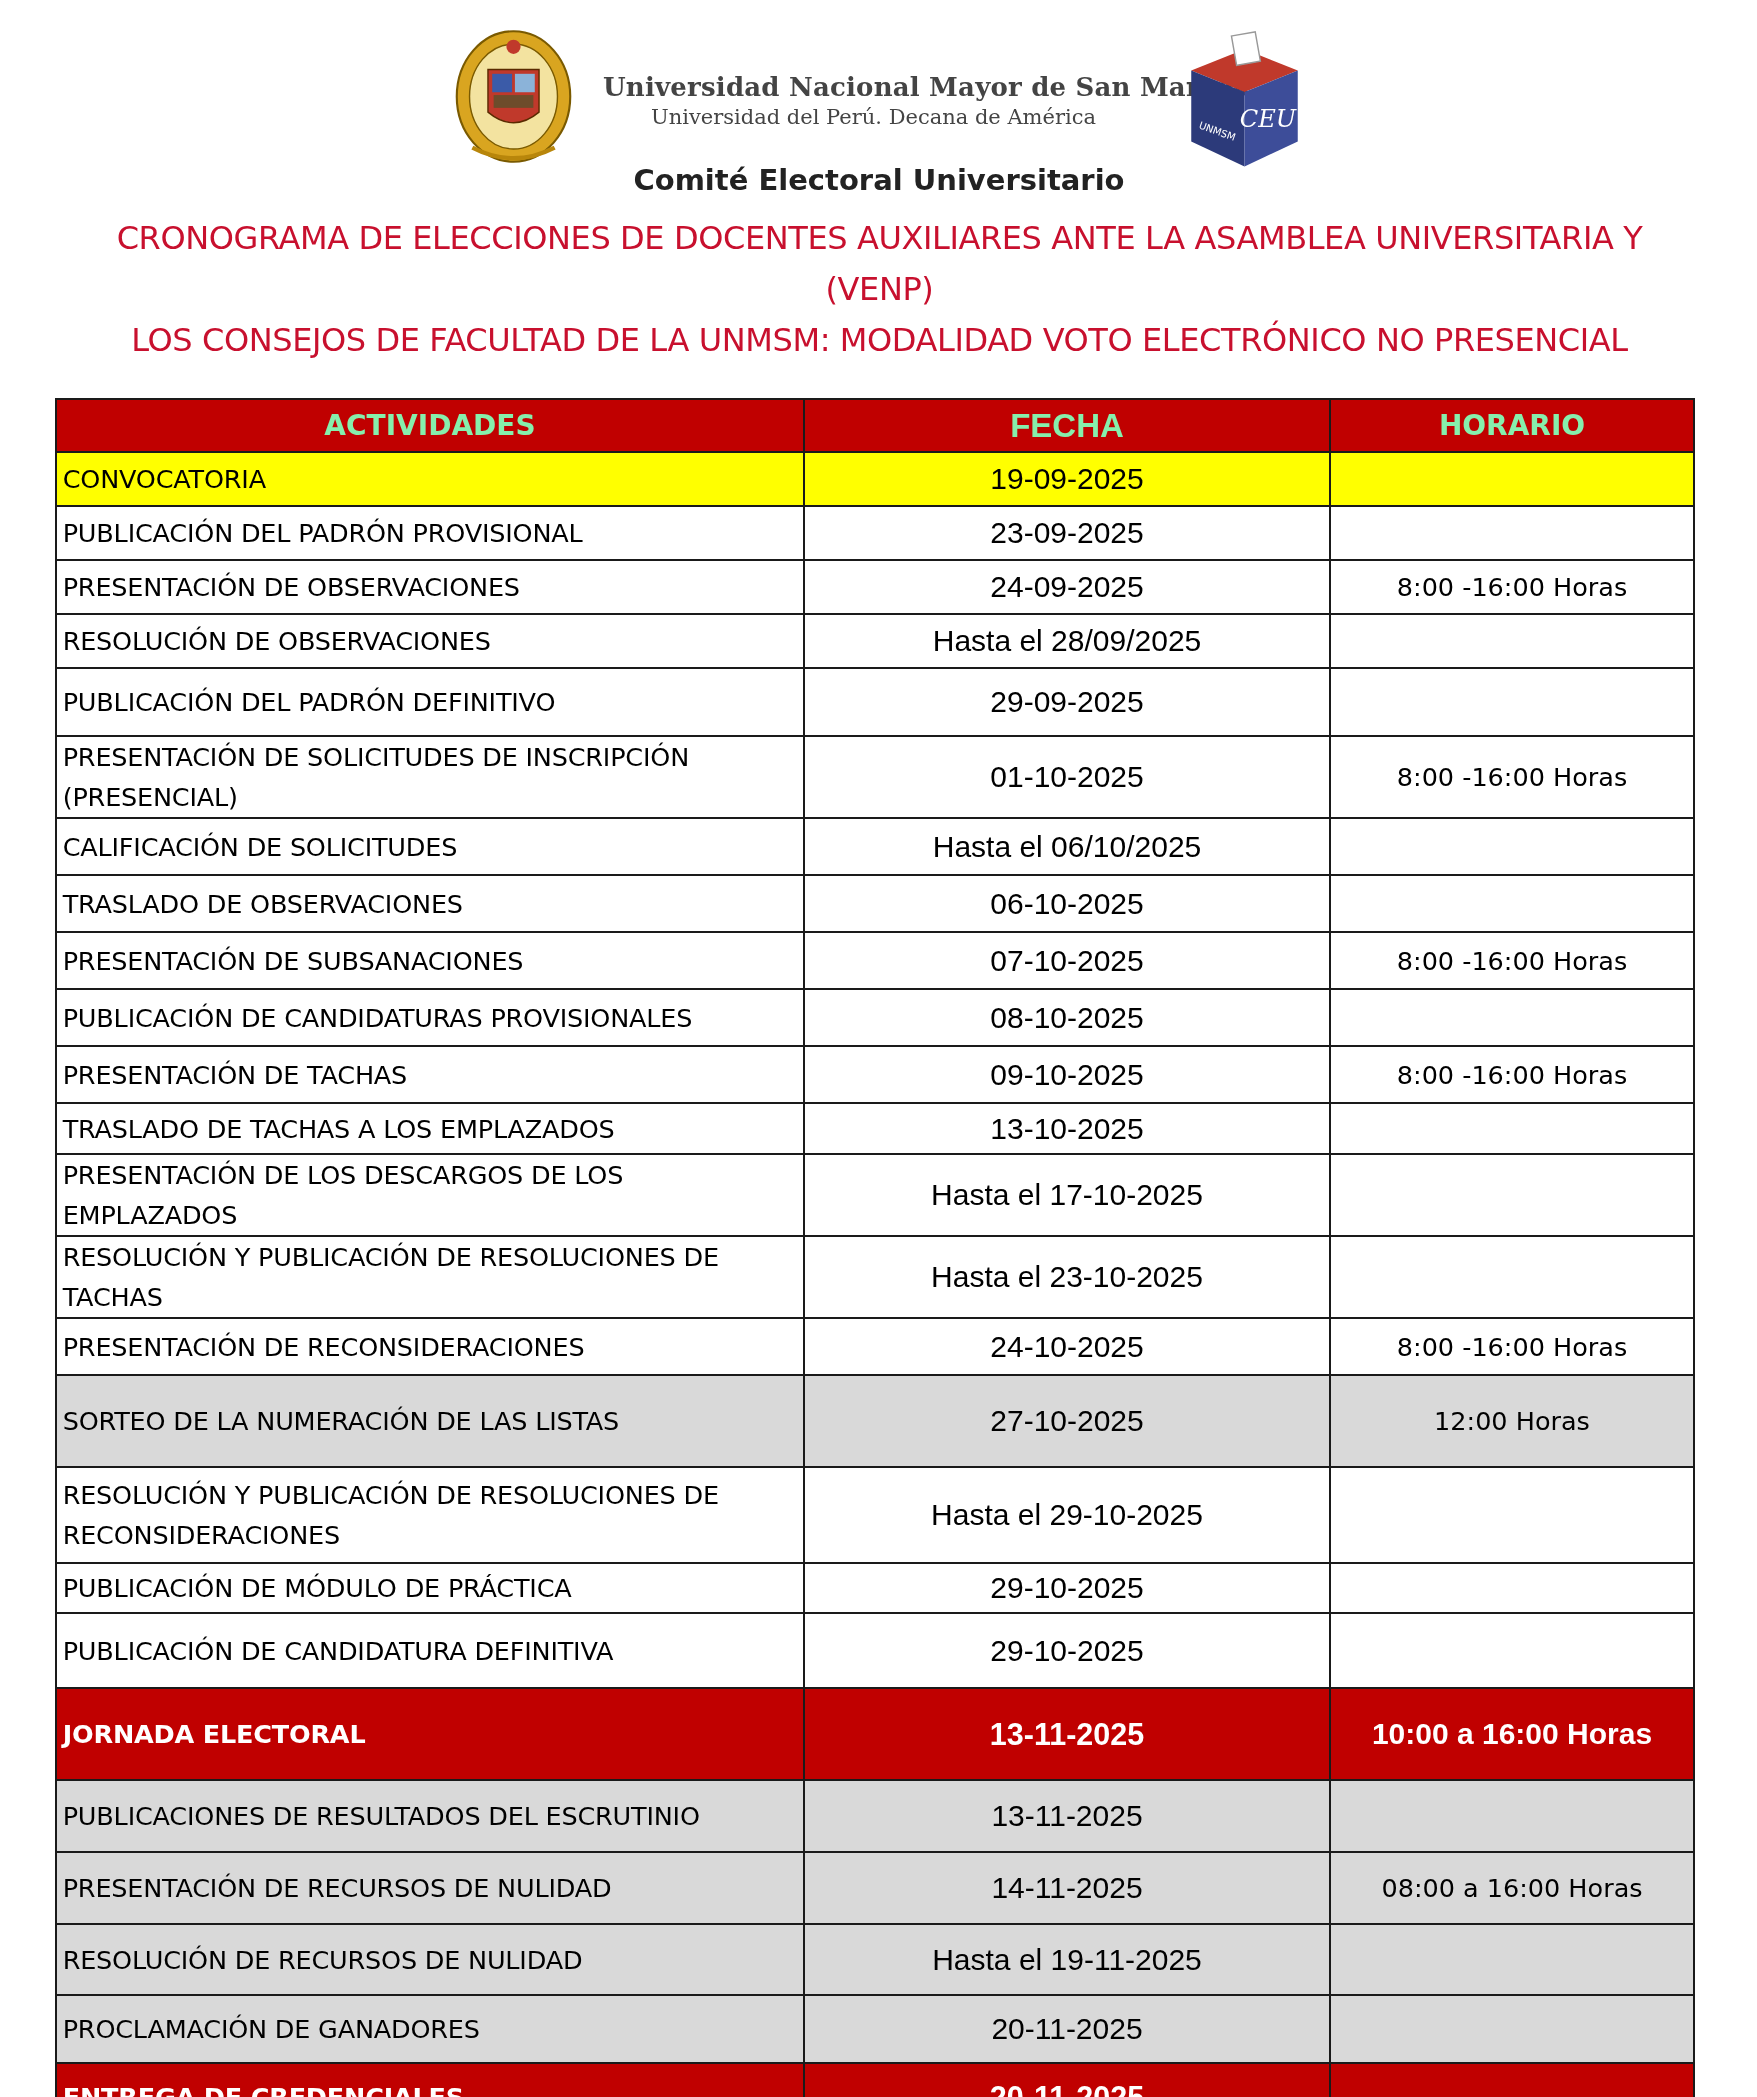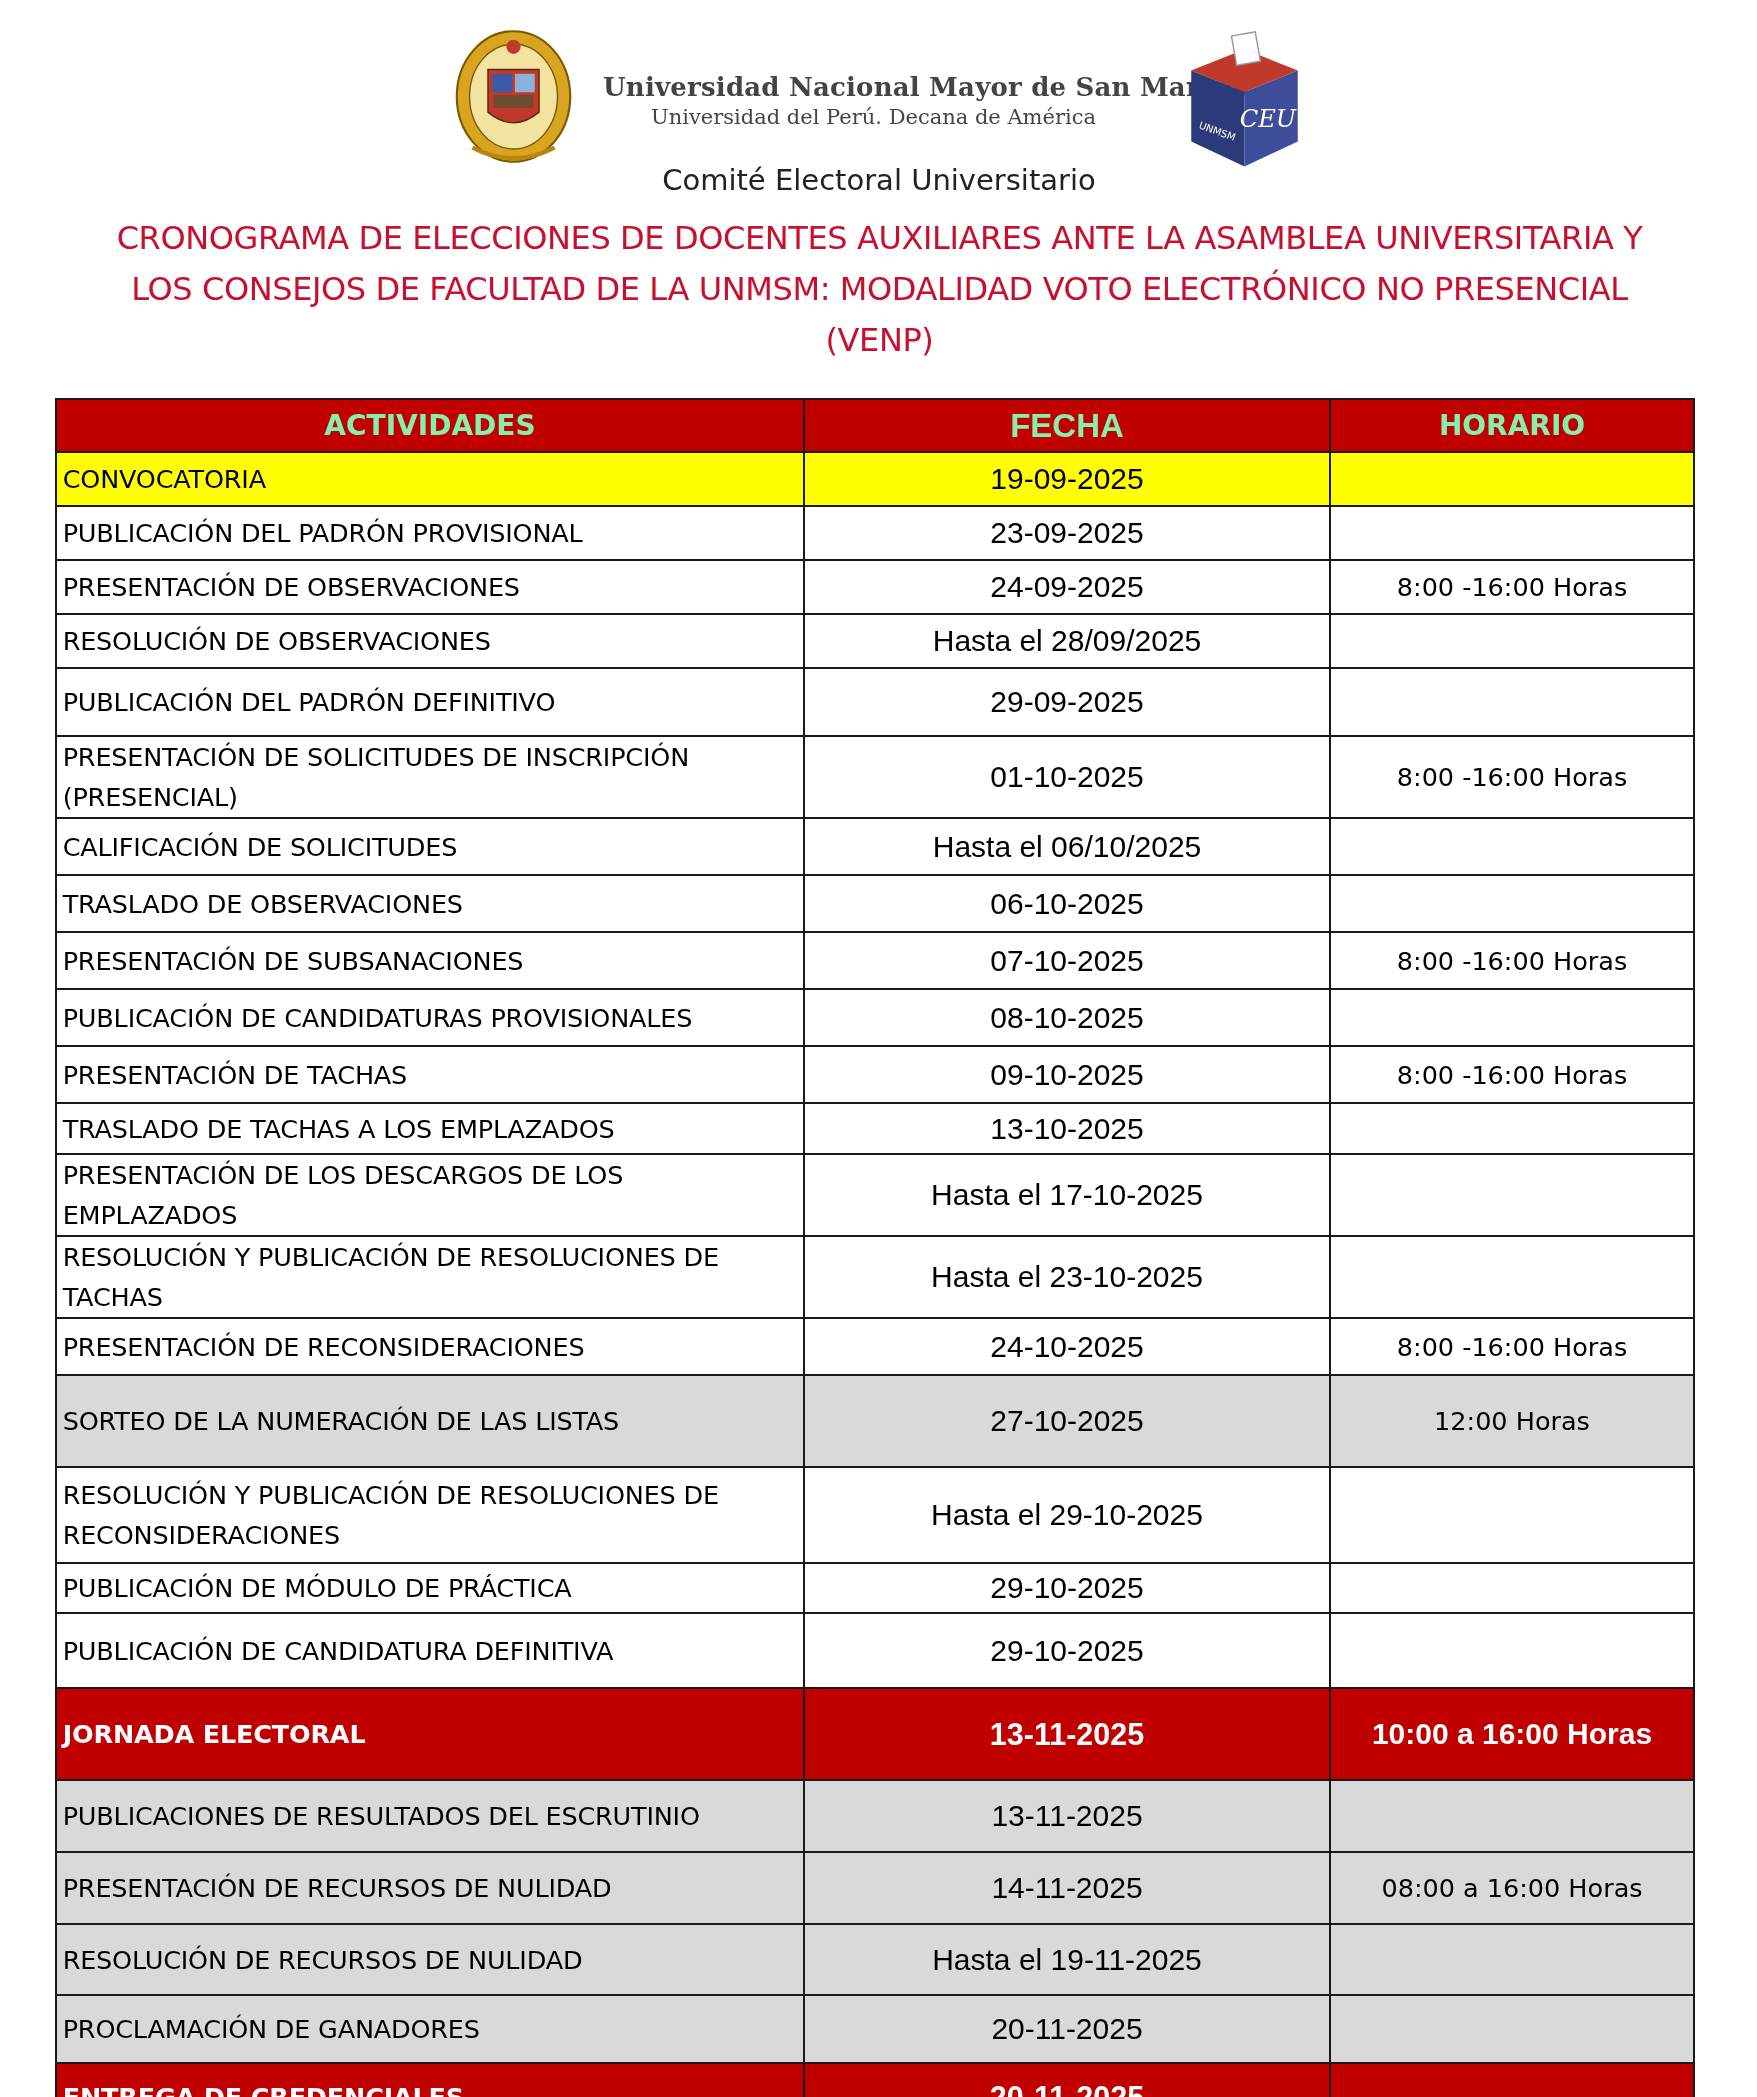--- a/index.html
+++ b/index.html
@@ -3,21 +3,21 @@
 <meta charset="utf-8">
 <style>
   html, body { margin:0; padding:0; background:#ffffff; }
   body { width:1758px; height:2097px; position:relative; overflow:hidden; font-family:"Liberation Sans", sans-serif; color:#000; }
 
   .header { position:absolute; left:0; top:0; width:1758px; height:213px; }
   .crest { position:absolute; left:451px; top:27px; width:125px; height:139px; }
   .uni-name { position:absolute; left:603px; top:72px; font-family:"DejaVu Serif", serif; font-weight:bold; font-size:26px; color:#444444; letter-spacing:0.2px; white-space:nowrap; }
   .uni-sub { position:absolute; left:651px; top:105px; font-family:"DejaVu Serif", serif; font-size:21px; color:#444444; white-space:nowrap; }
   .ceu-logo { position:absolute; left:1184px; top:28px; width:121px; height:142px; }
-  .committee { position:absolute; left:0; width:1758px; top:163px; text-align:center; font-size:29px; color:#222; font-family:"DejaVu Sans", sans-serif; }
+  .committee { position:absolute; left:0; width:1758px; top:163px; text-align:center; font-size:29px; color:#222; font-family:"DejaVu Sans", sans-serif;font-weight:bold; }
 
   .title { position:absolute; left:43px; width:1673px; top:213px; text-align:center; color:#c8102e; font-weight:normal; font-size:32px; line-height:51px; font-family:"DejaVu Sans", sans-serif; letter-spacing:-0.4px; }
 
   table.cron { position:absolute; left:55px; top:398px; width:1637px; border-collapse:collapse; table-layout:fixed; }
   table.cron td, table.cron th { border:2.1px solid #1a1a1a; padding:0 5.7px; vertical-align:middle; }
   table.cron col.c1 { width:748px; }
   table.cron col.c2 { width:526px; }
   table.cron col.c3 { width:364px; }
   table.cron th { background:#c00000; color:#86efac; height:51px; font-weight:bold; }
   th.h-act { font-size:28px; font-family:"DejaVu Sans", sans-serif; }
@@ -56,22 +56,22 @@
     <polygon points="85,90 160,60 160,160 85,195" fill="#3d4d99"></polygon>
     <rect x="70" y="8" width="34" height="42" fill="#ffffff" stroke="#999" stroke-width="2" transform="rotate(-10 87 29)"></rect>
     <text x="118" y="140" fill="#ffffff" font-family="DejaVu Serif, serif" font-style="italic" font-size="34" text-anchor="middle">CEU</text>
     <text x="45" y="150" fill="#ffffff" font-family="DejaVu Sans, sans-serif" font-size="14" text-anchor="middle" transform="rotate(20 45 150)">UNMSM</text>
   </svg>
   <div class="committee">Comité Electoral Universitario</div>
 </div>
 
 <div class="title">
   <div>CRONOGRAMA DE ELECCIONES DE DOCENTES AUXILIARES ANTE LA ASAMBLEA UNIVERSITARIA Y</div>
+  <div>(VENP)</div>
   <div>LOS CONSEJOS DE FACULTAD DE LA UNMSM: MODALIDAD VOTO ELECTRÓNICO NO PRESENCIAL</div>
-  <div>(VENP)</div>
 </div>
 
 <table class="cron">
   <colgroup>
       <col class="c1">
       <col class="c2">
       <col class="c3">
     </colgroup>
   <thead>
     <tr>

